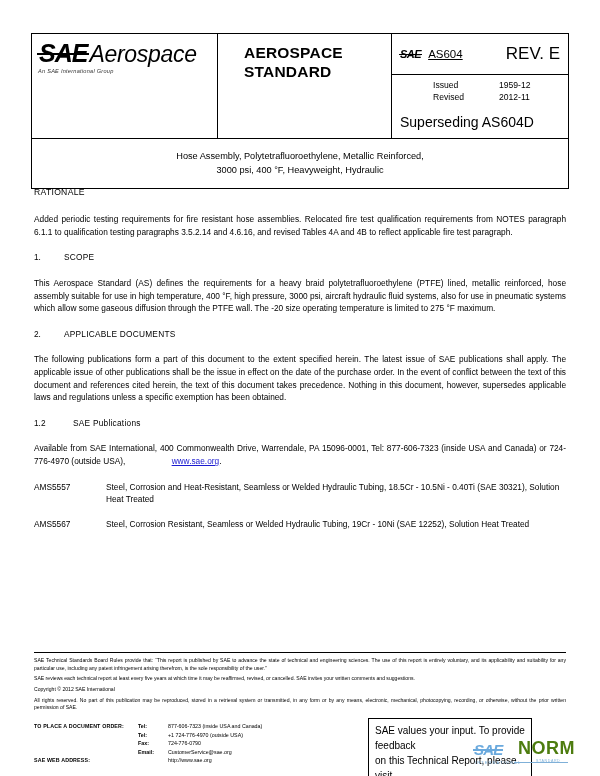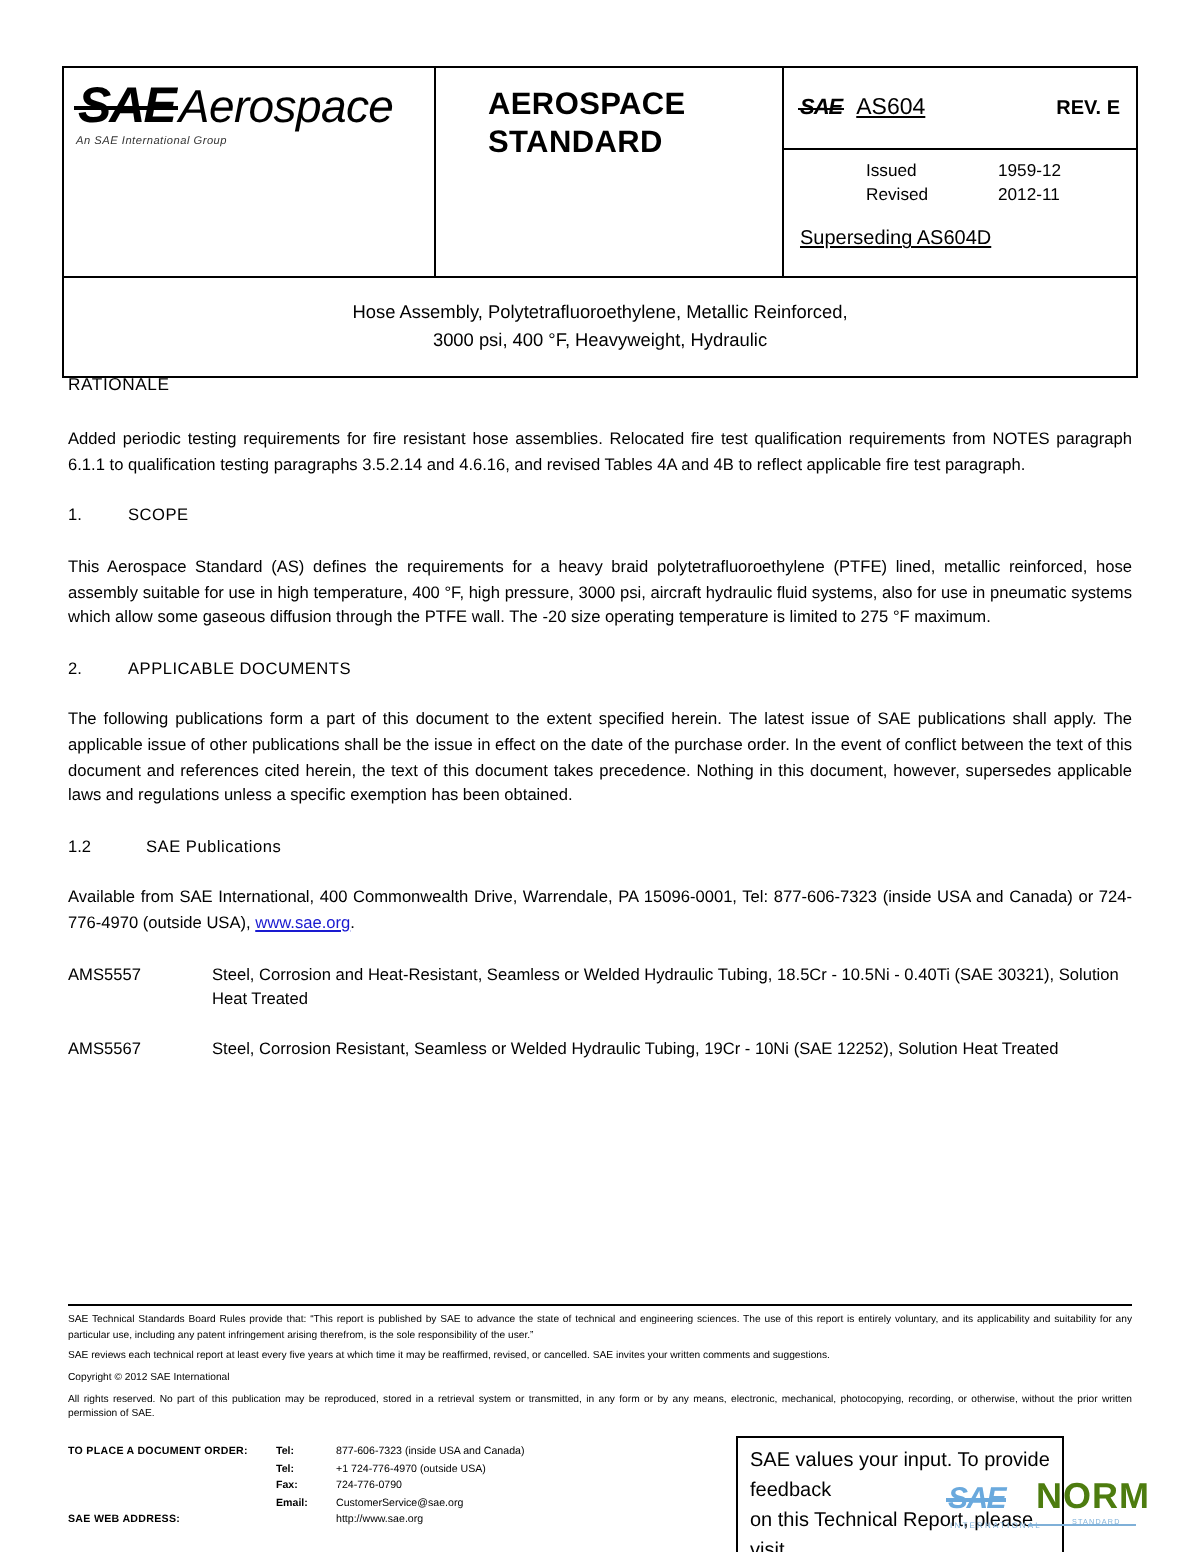--- a/index.html
+++ b/index.html
@@ -121,38 +121,37 @@
     top: 46%;
     height: 1.6px;
     background: #000;
   }
   .hdr-docnum {
     font-size: 11.5px;
     margin-left: 7px;
     text-decoration: underline;
   }
   .hdr-rev {
-    font-size: 10px;
-    font-weight: bold;
+    font-size: 17px;
+    font-weight: normal;
     margin-left: auto;
   }
   .hdr-dates {
     padding: 4px 8px 2px 8px;
     font-size: 8.6px;
   }
   .date-row {
     display: flex;
     line-height: 1.42;
   }
   .date-label { width: 66px; padding-left: 33px; }
   .date-val { }
   .hdr-supersede {
     padding: 9px 8px 5px 8px;
-    font-size: 10px;
-    text-decoration: underline;
+    font-size: 14px;
   }
   .header-bottom {
     border-top: 1px solid #000;
     padding: 10px 0 10px 0;
     text-align: center;
     font-size: 9.2px;
     line-height: 1.55;
     font-weight: normal;
   }
 
@@ -201,20 +200,21 @@
   .ref-id {
     width: 72px;
     flex: none;
   }
   .ref-text {
     flex: 1;
     text-align: left;
   }
   .ulink {
     color: #1a1ad0;
+    margin-left: 44px;
   }
 
   
   .footer {
     position: absolute;
     left: 34px;
     top: 652px;
     width: 532px;
     font-size: 5.1px;
     line-height: 1.5;

